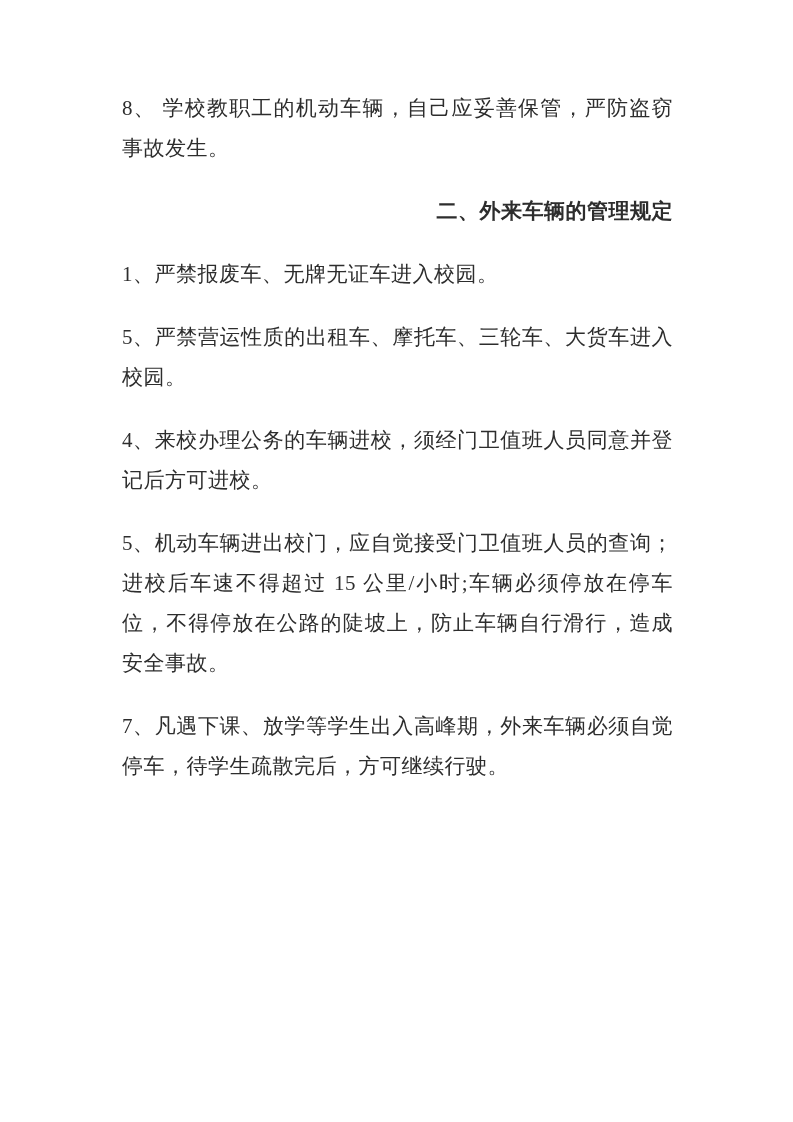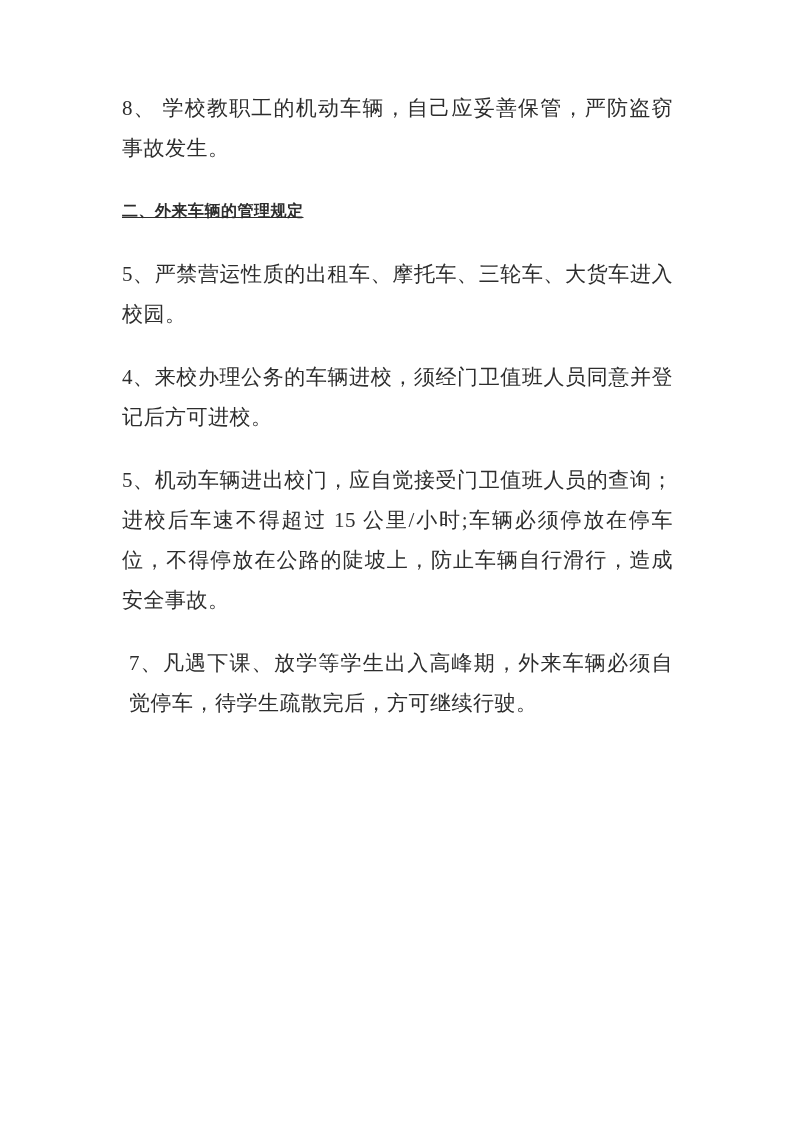--- a/index.html
+++ b/index.html
@@ -22,37 +22,36 @@
     line-height: 40px;
     letter-spacing: 0.5px;
     color: #2d2d2d;
     margin: 0 0 23px 0;
     text-align: justify;
     text-justify: inter-ideograph;
     font-weight: 400;
   }
   .heading {
     font-weight: 700;
-    text-align: left;
-    font-size: 16px;
-    text-decoration: underline;
+    text-align: right;
+    font-size: 21px;
   }
   .body-para:last-child {
     margin-bottom: 0;
-    margin-left: 7px;
   }
 </style>
 </head>
 <body>
 
 <div class="page">
   <p class="body-para">8、 学校教职工的机动车辆，自己应妥善保管，严防盗窃事故发生。</p>
 
   <h2 class="heading">二、外来车辆的管理规定</h2>
 
+  <p class="body-para">1、严禁报废车、无牌无证车进入校园。</p>
 
 
   <p class="body-para">5、严禁营运性质的出租车、摩托车、三轮车、大货车进入校园。</p>
 
   <p class="body-para">4、来校办理公务的车辆进校，须经门卫值班人员同意并登记后方可进校。</p>
 
   <p class="body-para">5、机动车辆进出校门，应自觉接受门卫值班人员的查询；进校后车速不得超过 15 公里/小时;车辆必须停放在停车位，不得停放在公路的陡坡上，防止车辆自行滑行，造成安全事故。</p>
 
 
   <p class="body-para">7、凡遇下课、放学等学生出入高峰期，外来车辆必须自觉停车，待学生疏散完后，方可继续行驶。</p>

